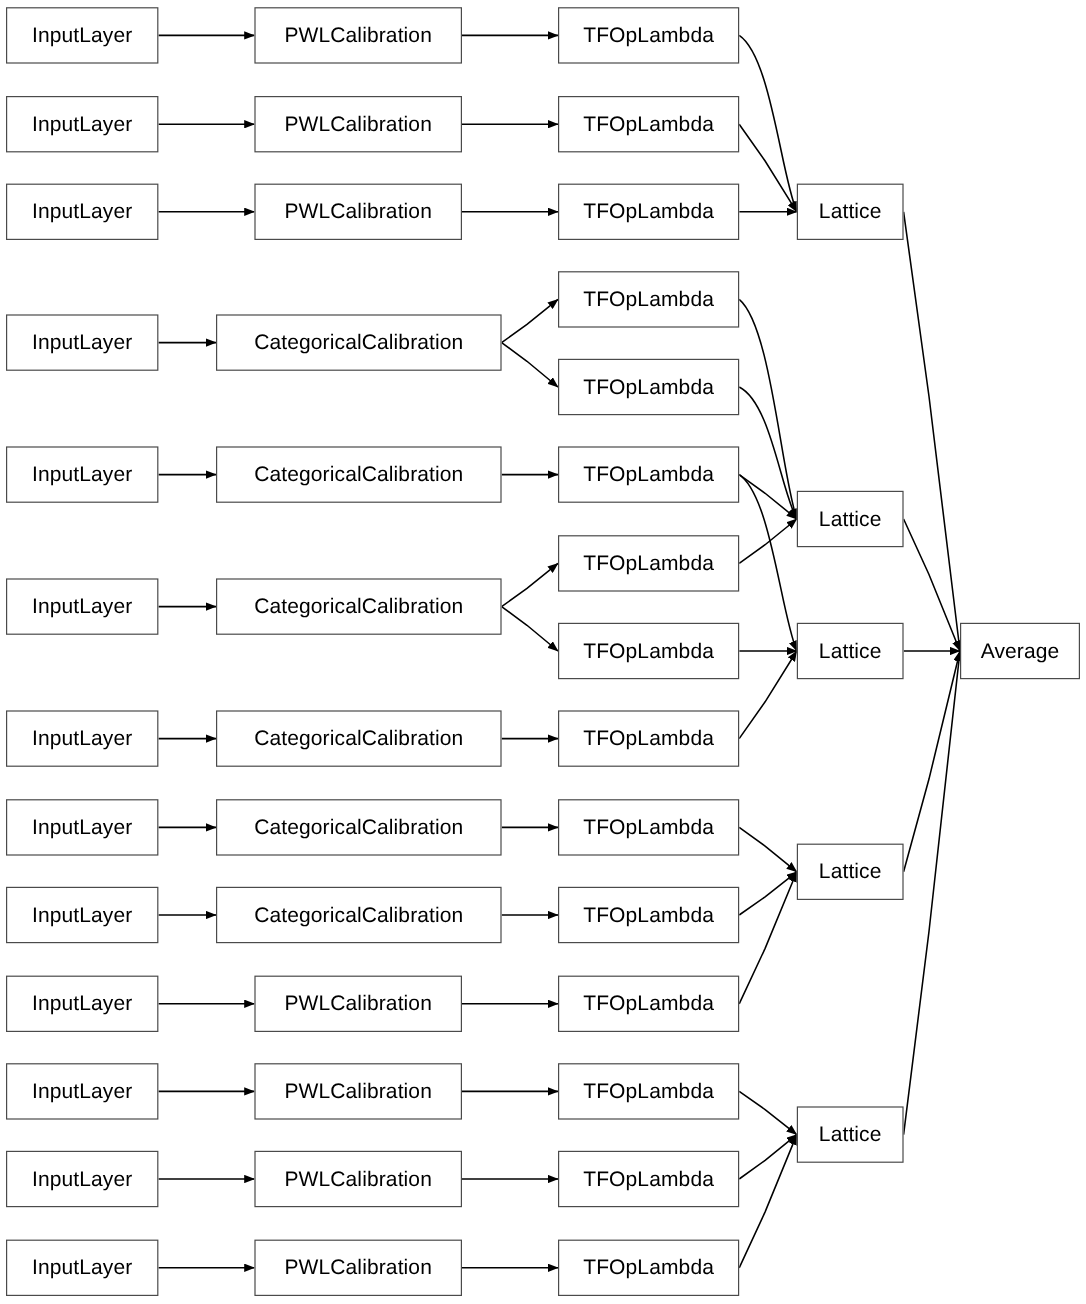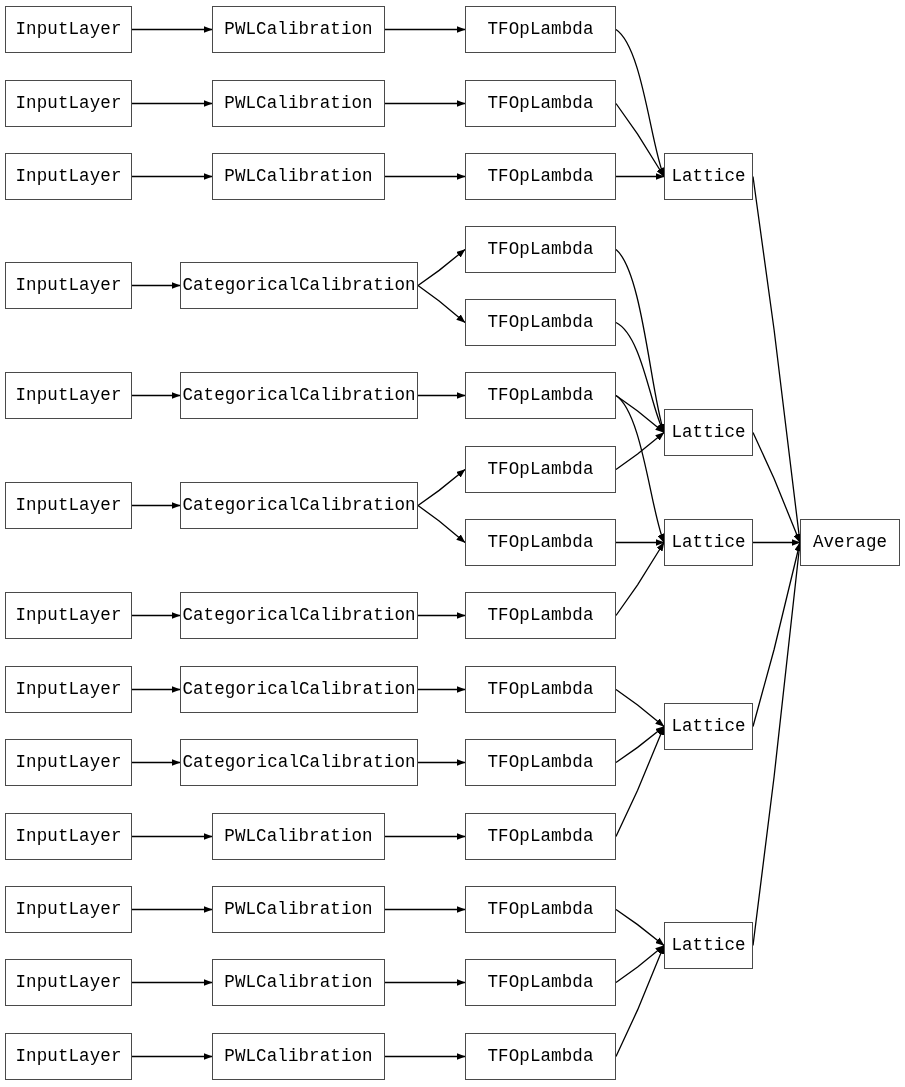--- a/index.html
+++ b/index.html
@@ -5,21 +5,21 @@
   html, body {
     margin: 0;
     padding: 0;
     background: #ffffff;
   }
   #graph-canvas {
     position: relative;
     width: 905px;
     height: 1087px;
     background: #ffffff;
-    font-family: Liberation Mono, monospace;
+    font-family: Liberation Sans, sans-serif;
     overflow: hidden;
   }
   #edge-layer {
     position: absolute;
     left: 0;
     top: 0;
     width: 905px;
     height: 1087px;
     pointer-events: none;
   }

